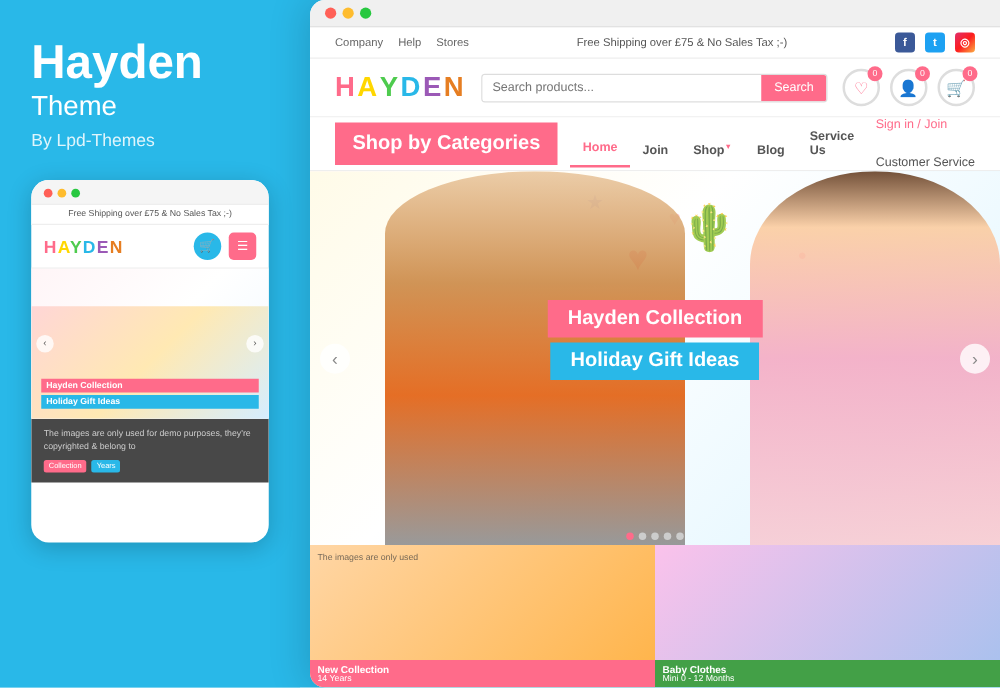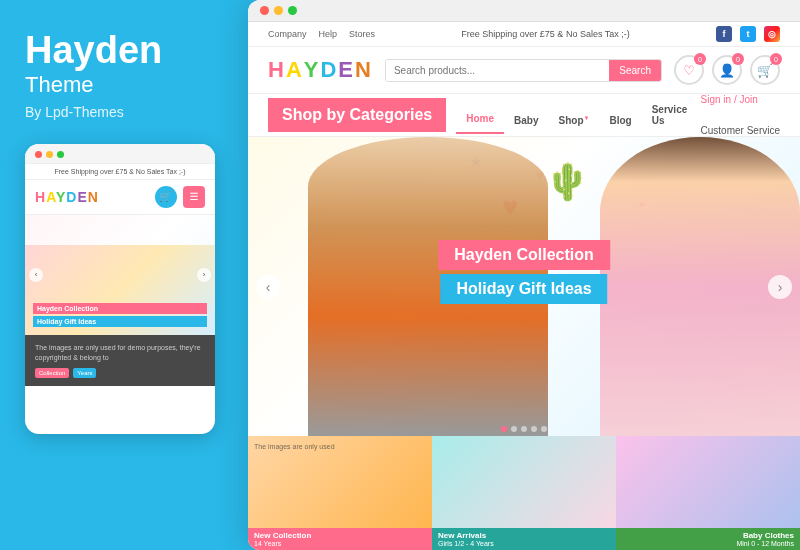--- a/index.html
+++ b/index.html
@@ -461,21 +461,21 @@
       gap: 0;
       overflow: hidden;
     }
     .thumb-card {
       flex: 1;
       position: relative;
       overflow: hidden;
     }
     .thumb-bg1 { background: linear-gradient(135deg, #ffd6a5, #ffb347); }
     .thumb-bg2 { background: linear-gradient(135deg, #a8edea, #fed6e3); }
-    .thumb-bg3 { background: linear-gradient(135deg, #fbc2eb, #a6c1ee); text-align: right; }
+    .thumb-bg3 { background: linear-gradient(135deg, #fbc2eb, #a6c1ee); }
     .thumb-label {
       position: absolute;
       bottom: 0;
       left: 0;
       right: 0;
       padding: 3px 6px;
       font-size: 8px;
       font-weight: bold;
       color: white;
     }
@@ -603,21 +603,21 @@
         🛒
         <span class="icon-badge">0</span>
       </div>
     </div>
   </div>
 
   <div class="desktop-nav">
     <div class="nav-categories-btn">Shop by Categories</div>
     <div class="nav-links">
       <span class="nav-link active">Home</span>
-      <span class="nav-link">Baby</span>
+      <span class="nav-link">Join</span>
       <span class="nav-link">Shop<sup>▼</sup></span>
       <span class="nav-link">Blog</span>
       <span class="nav-link">Service Us</span>
     </div>
     <div class="nav-right">
       <span class="sign-in-link">Sign in / Join</span>
       <span class="customer-service-link">Customer Service</span>
     </div>
   </div>
 
@@ -660,26 +660,20 @@
   </div>
 
   <div class="thumbs-row">
     <div class="thumb-card thumb-bg1">
       <div class="thumb-overlay-text">The images are only used</div>
       <div class="thumb-label pink">
         New Collection
         <span class="thumb-sub">14 Years</span>
       </div>
     </div>
-    <div class="thumb-card thumb-bg2">
-      <div class="thumb-label teal">
-        New Arrivals
-        <span class="thumb-sub">Girls 1/2 - 4 Years</span>
-      </div>
-    </div>
     <div class="thumb-card thumb-bg3">
       <div class="thumb-label green">
         Baby Clothes
         <span class="thumb-sub">Mini 0 - 12 Months</span>
       </div>
     </div>
   </div>
 </div>
 
 </body></html>

